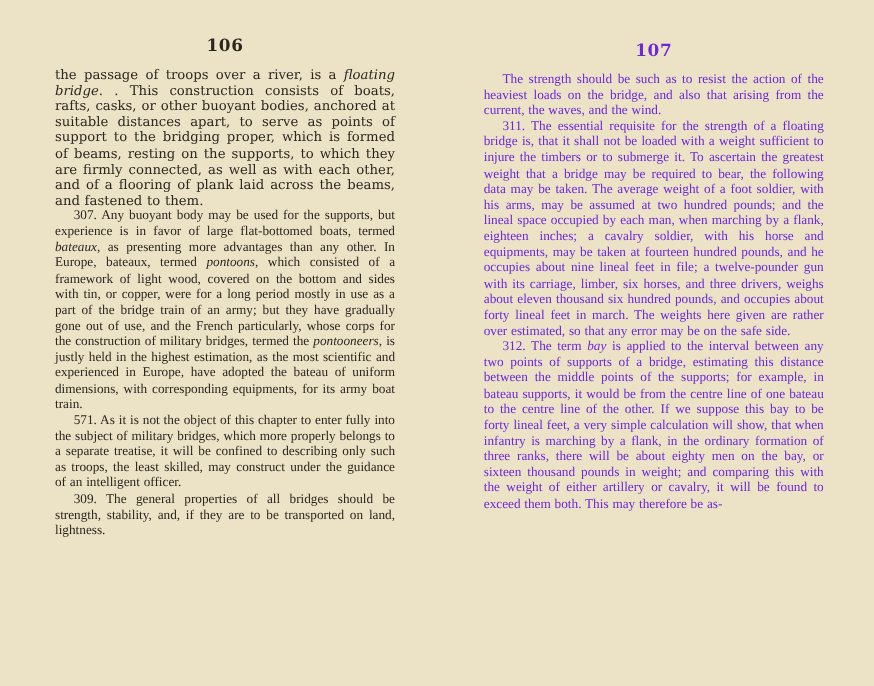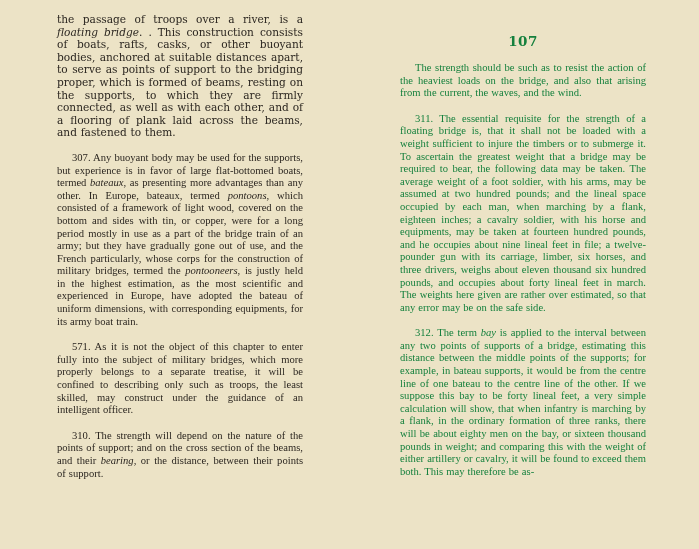--- a/index.html
+++ b/index.html
@@ -22,37 +22,38 @@
     font-weight: bold;
     letter-spacing: 0.5px;
   }
   .page-body {
     margin-top: 9px;
     font-size: 10.6px;
     line-height: 12.6px;
     text-align: justify;
     word-spacing: 0.4px;
   }
-  .para { margin: 13px; }
+  .para { margin: 0; }
   .para.indent { text-indent: 15px; font-family: Liberation Serif, serif; }
   .para i { font-style: italic; }
 </style>
 </head>
 <body style="background: rgb(236, 227, 198);">
 
 <div class="spread">
   <div class="page left" style="color: rgb(43, 38, 32);">
+    <div class="page-number">106</div>
     <div class="page-body">
         <p class="para"><span>the passage of troops over a river, is a </span><i>floating bridge</i><span>. .  This construction consists of boats, rafts, casks, or other buoyant bodies, anchored at suitable distances apart, to serve as points of support to the bridging proper, which is formed of beams, resting on the supports, to which they are firmly connected, as well as with each other, and of a flooring of plank laid across the beams, and fastened to them.</span></p>
         <p class="para indent"><span>307.  Any buoyant body may be used for the supports, but experience is in favor of large flat-bottomed boats, termed </span><i>bateaux</i><span>, as presenting more advantages than any other.   In Europe, bateaux, termed </span><i>pontoons</i><span>, which consisted of a framework of light wood, covered on the bottom and sides with tin, or copper, were for a long period mostly in use as a part of the bridge train of an army; but they have gradually gone out of use, and the French particularly, whose corps for the construction of military bridges, termed the </span><i>pontooneers</i><span>, is justly held in the highest estimation, as the most scientific and experienced in Europe, have adopted the bateau of uniform dimensions, with corresponding equipments, for its army boat train.</span></p>
         <p class="para indent"><span>571.  As it is not the object of this chapter to enter fully into the subject of military bridges, which more properly belongs to a separate treatise, it will be confined to describing only such as troops, the least skilled, may construct under the guidance of an intelligent officer.</span></p>
-        <p class="para indent"><span>310.  The strength will depend on the nature of the points of support; and on the cross section of the beams, and their </span><i>bearing</i><span>, or the distance, between their points of support.</span></p>
+        <p class="para indent"><span>309.  The general properties of all bridges should be strength, stability, and, if they are to be transported on land, lightness.</span></p>
       </div>
   </div>
-  <div class="page right" style="color: #15803d;">
+  <div class="page right" style="color: #6d28d9;">
     <div class="page-number">107</div>
     <div class="page-body">
         <p class="para indent"><span>The strength should be such as to resist the action of the heaviest loads on the bridge, and also that arising from the current, the waves, and the wind.</span></p>
         <p class="para indent"><span>311.  The essential requisite for the strength of a floating bridge is, that it shall not be loaded with a weight sufficient to injure the timbers or to submerge it.  To ascertain the greatest weight that a bridge may be required to bear, the following data may be taken.  The average weight of a foot soldier, with his arms, may be assumed at two hundred pounds; and the lineal space occupied by each man, when marching by a flank, eighteen inches; a cavalry soldier, with his horse and equipments, may be taken at fourteen hundred pounds, and he occupies about nine lineal feet in file; a twelve-pounder gun with its carriage, limber, six horses, and three drivers, weighs about eleven thousand six hundred pounds, and occupies about forty lineal feet in march.  The weights here given are rather over estimated, so that any error may be on the safe side.</span></p>
         <p class="para indent"><span>312.  The term </span><i>bay</i><span> is applied to the interval between any two points of supports of a bridge, estimating this distance between the middle points of the supports; for example, in bateau supports, it would be from the centre line of one bateau to the centre line of the other.  If we suppose this bay to be forty lineal feet, a very simple calculation will show, that when infantry is marching by a flank, in the ordinary formation of three ranks, there will be about eighty men on the bay, or sixteen thousand pounds in weight; and comparing this with the weight of either artillery or cavalry, it will be found to exceed them both.  This may therefore be as-</span></p>
       </div>
   </div>
 </div>
 
 </body></html>

